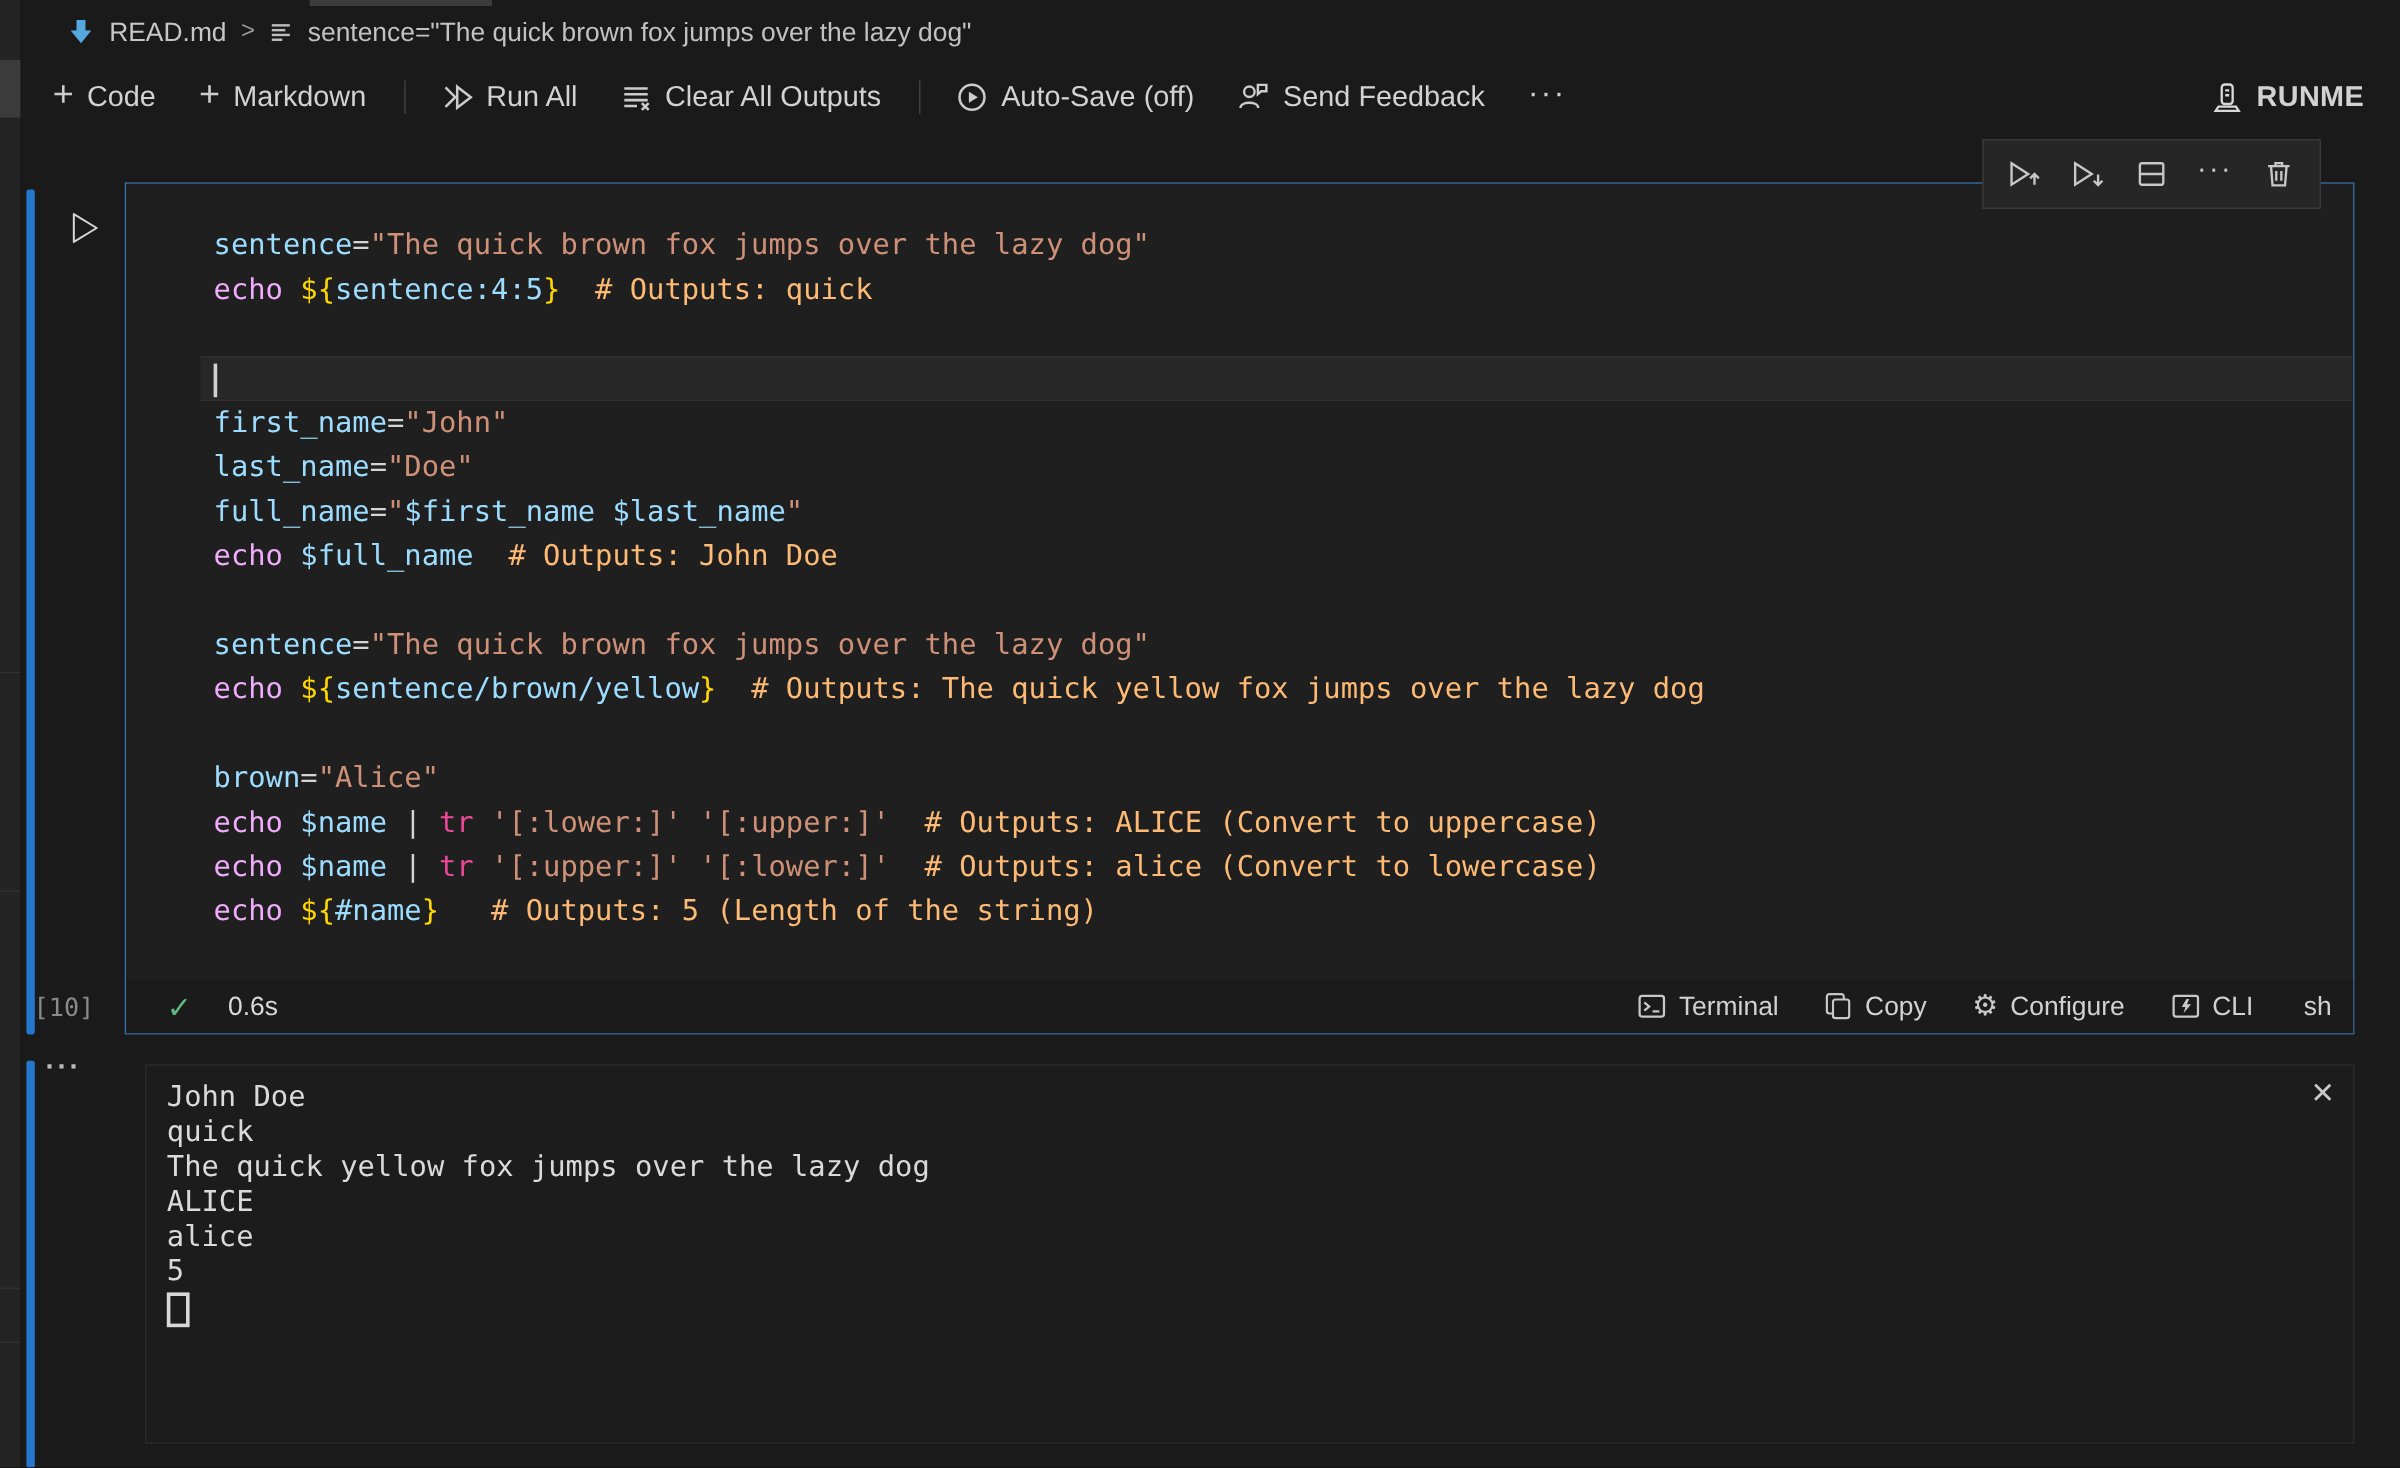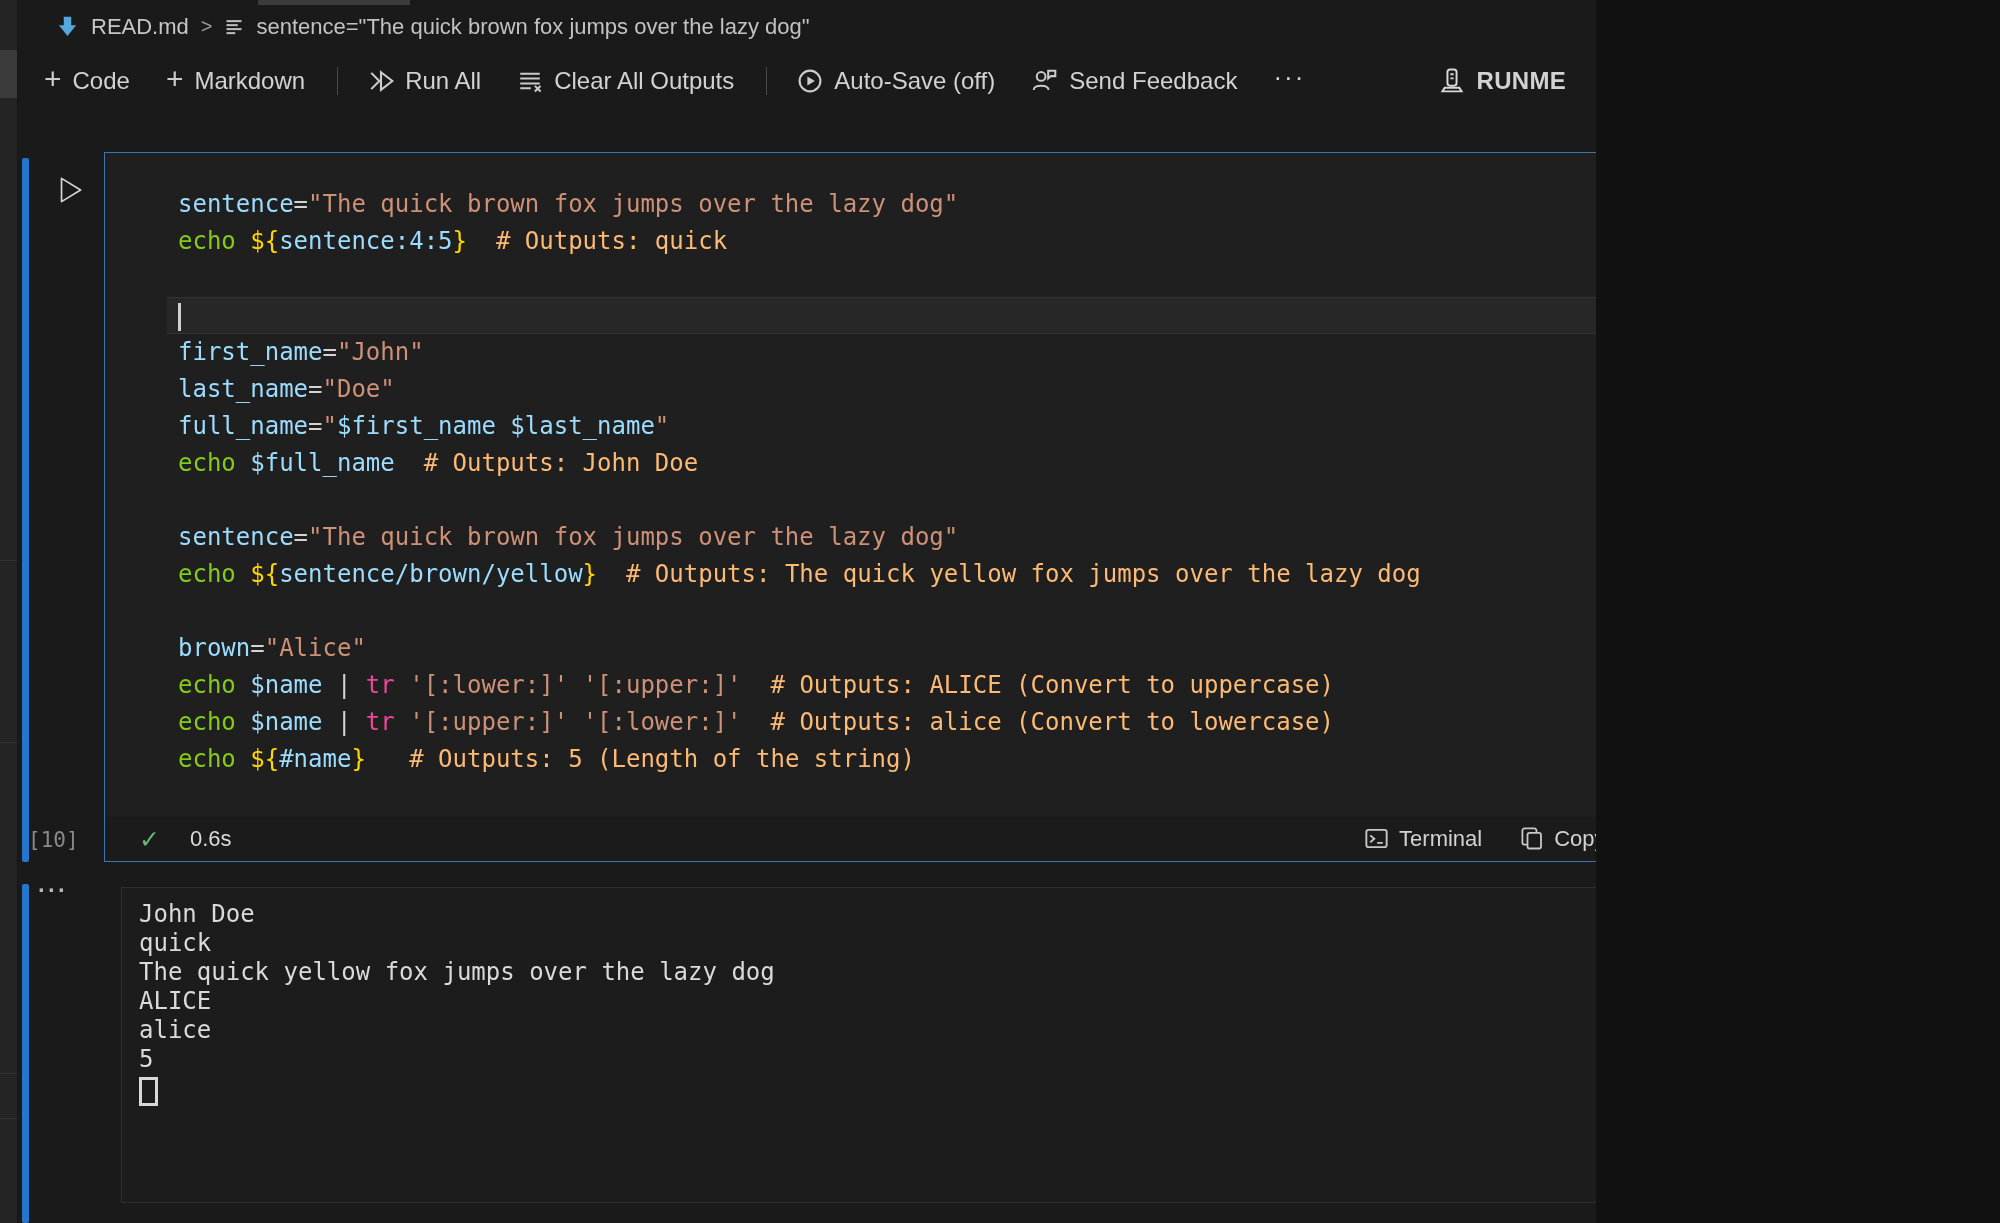--- a/index.html
+++ b/index.html
@@ -1,16 +1,16 @@
 <!DOCTYPE html>
 <html><head>
 <meta charset="utf-8">
 <style>
   html,body{margin:0;padding:0;background:#111;}
-  #app{position:relative;width:1596px;height:1223px;background:#1a1a1a;overflow:hidden;
+  #app{position:relative;width:2000px;height:1223px;background:#1a1a1a;overflow:hidden;
        font-family:"Liberation Sans",sans-serif;color:#cccccc;}
   svg{display:block}
   .icon{flex:none;display:flex;align-items:center;justify-content:center;}
 
   
   .left-strip{position:absolute;left:0;top:0;width:17px;height:1223px;background:#242424;border-right:1px solid #151515;}
   .strip-slider{position:absolute;left:0;top:50px;width:17px;height:48px;background:#3b3b3b;}
   .strip-sep{position:absolute;left:0;width:17px;height:1px;background:#333;}
   .top-edge{position:absolute;left:258px;top:0;width:152px;height:5px;background:#3c3c3c;}
 
@@ -21,21 +21,21 @@
   .crumb-sep{color:#9a9a9a;font-size:20px;}
   .crumb-symbol{display:flex;align-items:center;gap:12px;color:#c2c2c2;cursor:pointer;}
 
   
   .toolbar{position:absolute;left:18px;top:53px;height:55px;right:0;display:flex;align-items:center;
            padding-left:26px;color:#d2d2d2;font-size:24px;}
   .tb-item{display:flex;align-items:center;gap:11px;margin-right:36px;cursor:pointer;white-space:nowrap;}
   .tb-plus{font-size:30px;font-weight:300;line-height:1;margin-top:-3px;color:#cccccc;}
   .tb-divider{width:1px;height:28px;background:#4a4a4a;margin:0 30px 0 -4px;}
   .tb-more{font-size:26px;letter-spacing:2px;margin-top:-6px;}
-  .tb-right{margin-left:auto;display:flex;align-items:flex-start;gap:12px;padding-right:30px;
+  .tb-right{margin-left:auto;display:flex;align-items:center;gap:12px;padding-right:30px;
             font-weight:bold;font-size:24px;letter-spacing:.3px;cursor:pointer;}
 
   
   .cell-toolbar{position:absolute;left:1652px;top:116px;width:282px;height:58px;background:#262626;
                 border:1px solid #3f3f3f;display:flex;align-items:center;justify-content:space-around;
                 padding:0 8px;z-index:6;box-sizing:border-box;}
   .ct-btn{cursor:pointer;display:flex;align-items:center;justify-content:center;width:40px;height:40px;}
   .ct-more{color:#c8c8c8;font-size:24px;letter-spacing:2px;margin-top:-8px;}
 
   
@@ -51,21 +51,21 @@
               font-size:21px;color:#8a8a8a;}
 
   
   .cell{position:absolute;left:104px;top:152px;width:1858px;height:710px;border:1px solid #3876b4;
         background:#1f1f1f;box-sizing:border-box;}
   .code-area{position:absolute;left:62px;top:0;right:1px;padding-top:33px;
              font-family:"DejaVu Sans Mono",monospace;font-size:24px;}
   .code-line{height:37px;line-height:37px;white-space:pre;padding-left:11px;box-sizing:border-box;}
   .current-line{background:#272727;border-top:1px solid #343434;border-bottom:1px solid #343434;}
   .cursor{display:inline-block;width:3px;height:28px;background:#d0d0d0;vertical-align:middle;}
-  .tk-var{color:#9cdcfe}.tk-str{color:#ce9178}.tk-cmd{color:#84cc16}
+  .tk-var{color:#9cdcfe}.tk-str{color:#ce9178}.tk-cmd{color:#f0abfc}
   .tk-brace{color:#ffd700}.tk-comment{color:#fdba74}.tk-punc{color:#d4d4d4}.tk-white{color:#ec4899}
 
   
   .cell-status{position:absolute;left:0;right:0;bottom:0;height:44px;background:#1b1b1b;display:flex;
                align-items:center;font-size:22px;color:#d2d2d2;padding:0 18px 0 34px;}
   .status-check{color:#5fba7d;font-size:25px;margin-right:30px;font-family:"DejaVu Sans",sans-serif;}
   .status-duration{color:#dadada;}
   .status-right{margin-left:auto;display:flex;align-items:center;gap:38px;}
   .status-item{display:flex;align-items:flex-start;gap:10px;cursor:pointer;white-space:nowrap;}
   .status-lang{margin-left:4px;cursor:pointer;}

